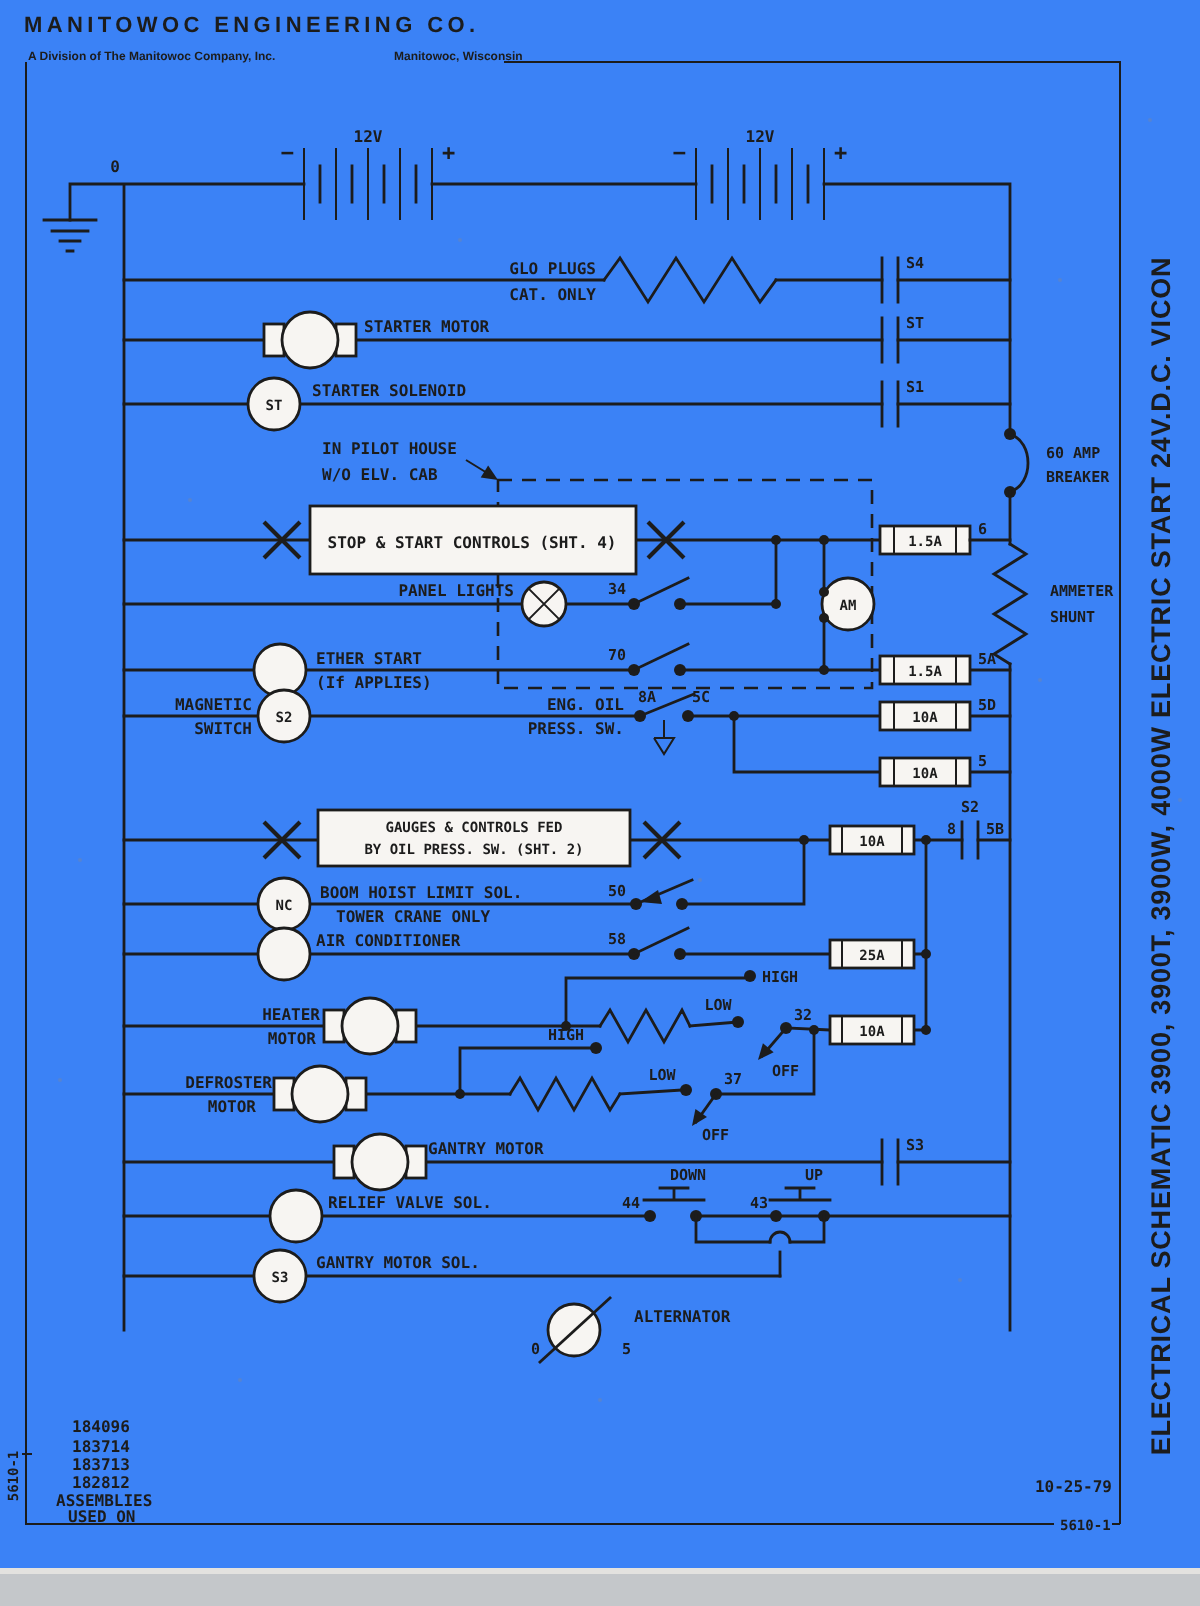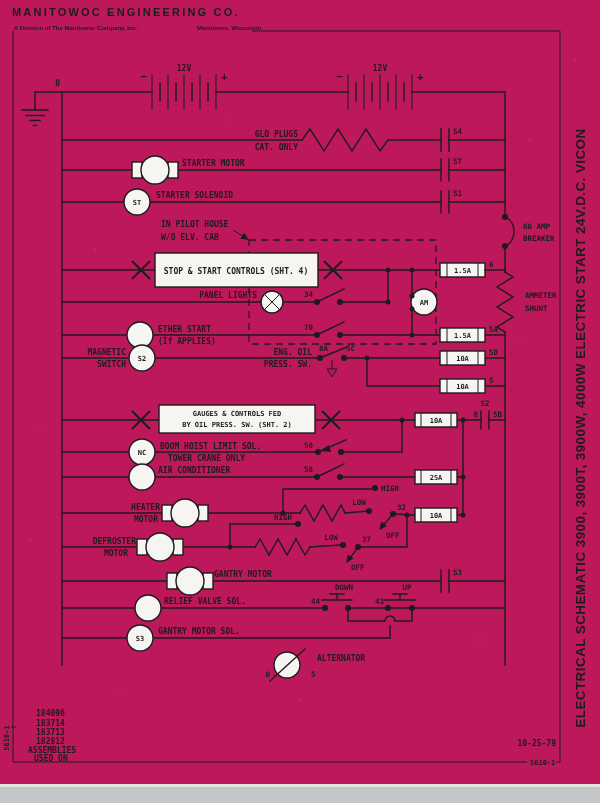--- a/index.html
+++ b/index.html
@@ -1,16 +1,16 @@
 <!DOCTYPE html>
 <html><head>
 <meta charset="utf-8">
 <style>
   html,body{margin:0;padding:0;background:#e8e8e8;}
-  #page{position:relative;width:600px;height:803px;background:#be185d;overflow:hidden;
+  #page{position:relative;width:600px;height:803px;background:#3b82f6;overflow:hidden;
         font-family:"DejaVu Sans Mono","Liberation Mono",monospace;}
   svg{position:absolute;left:0;top:0;}
   .w{stroke:#1c1c1c;stroke-width:1.4;fill:none;stroke-linecap:square;}
   .wthin{stroke:#1c1c1c;stroke-width:1;fill:none;}
   .wd{stroke:#1c1c1c;stroke-width:1.3;fill:none;stroke-dasharray:7 5;}
   .wx{stroke:#1c1c1c;stroke-width:2.1;fill:none;}
   .sym{fill:#f7f5f2;stroke:#1c1c1c;stroke-width:1.4;}
   .dot{fill:#1c1c1c;stroke:none;}
   .ah{fill:#1c1c1c;stroke:none;}
   text{fill:#1c1c1c;}

